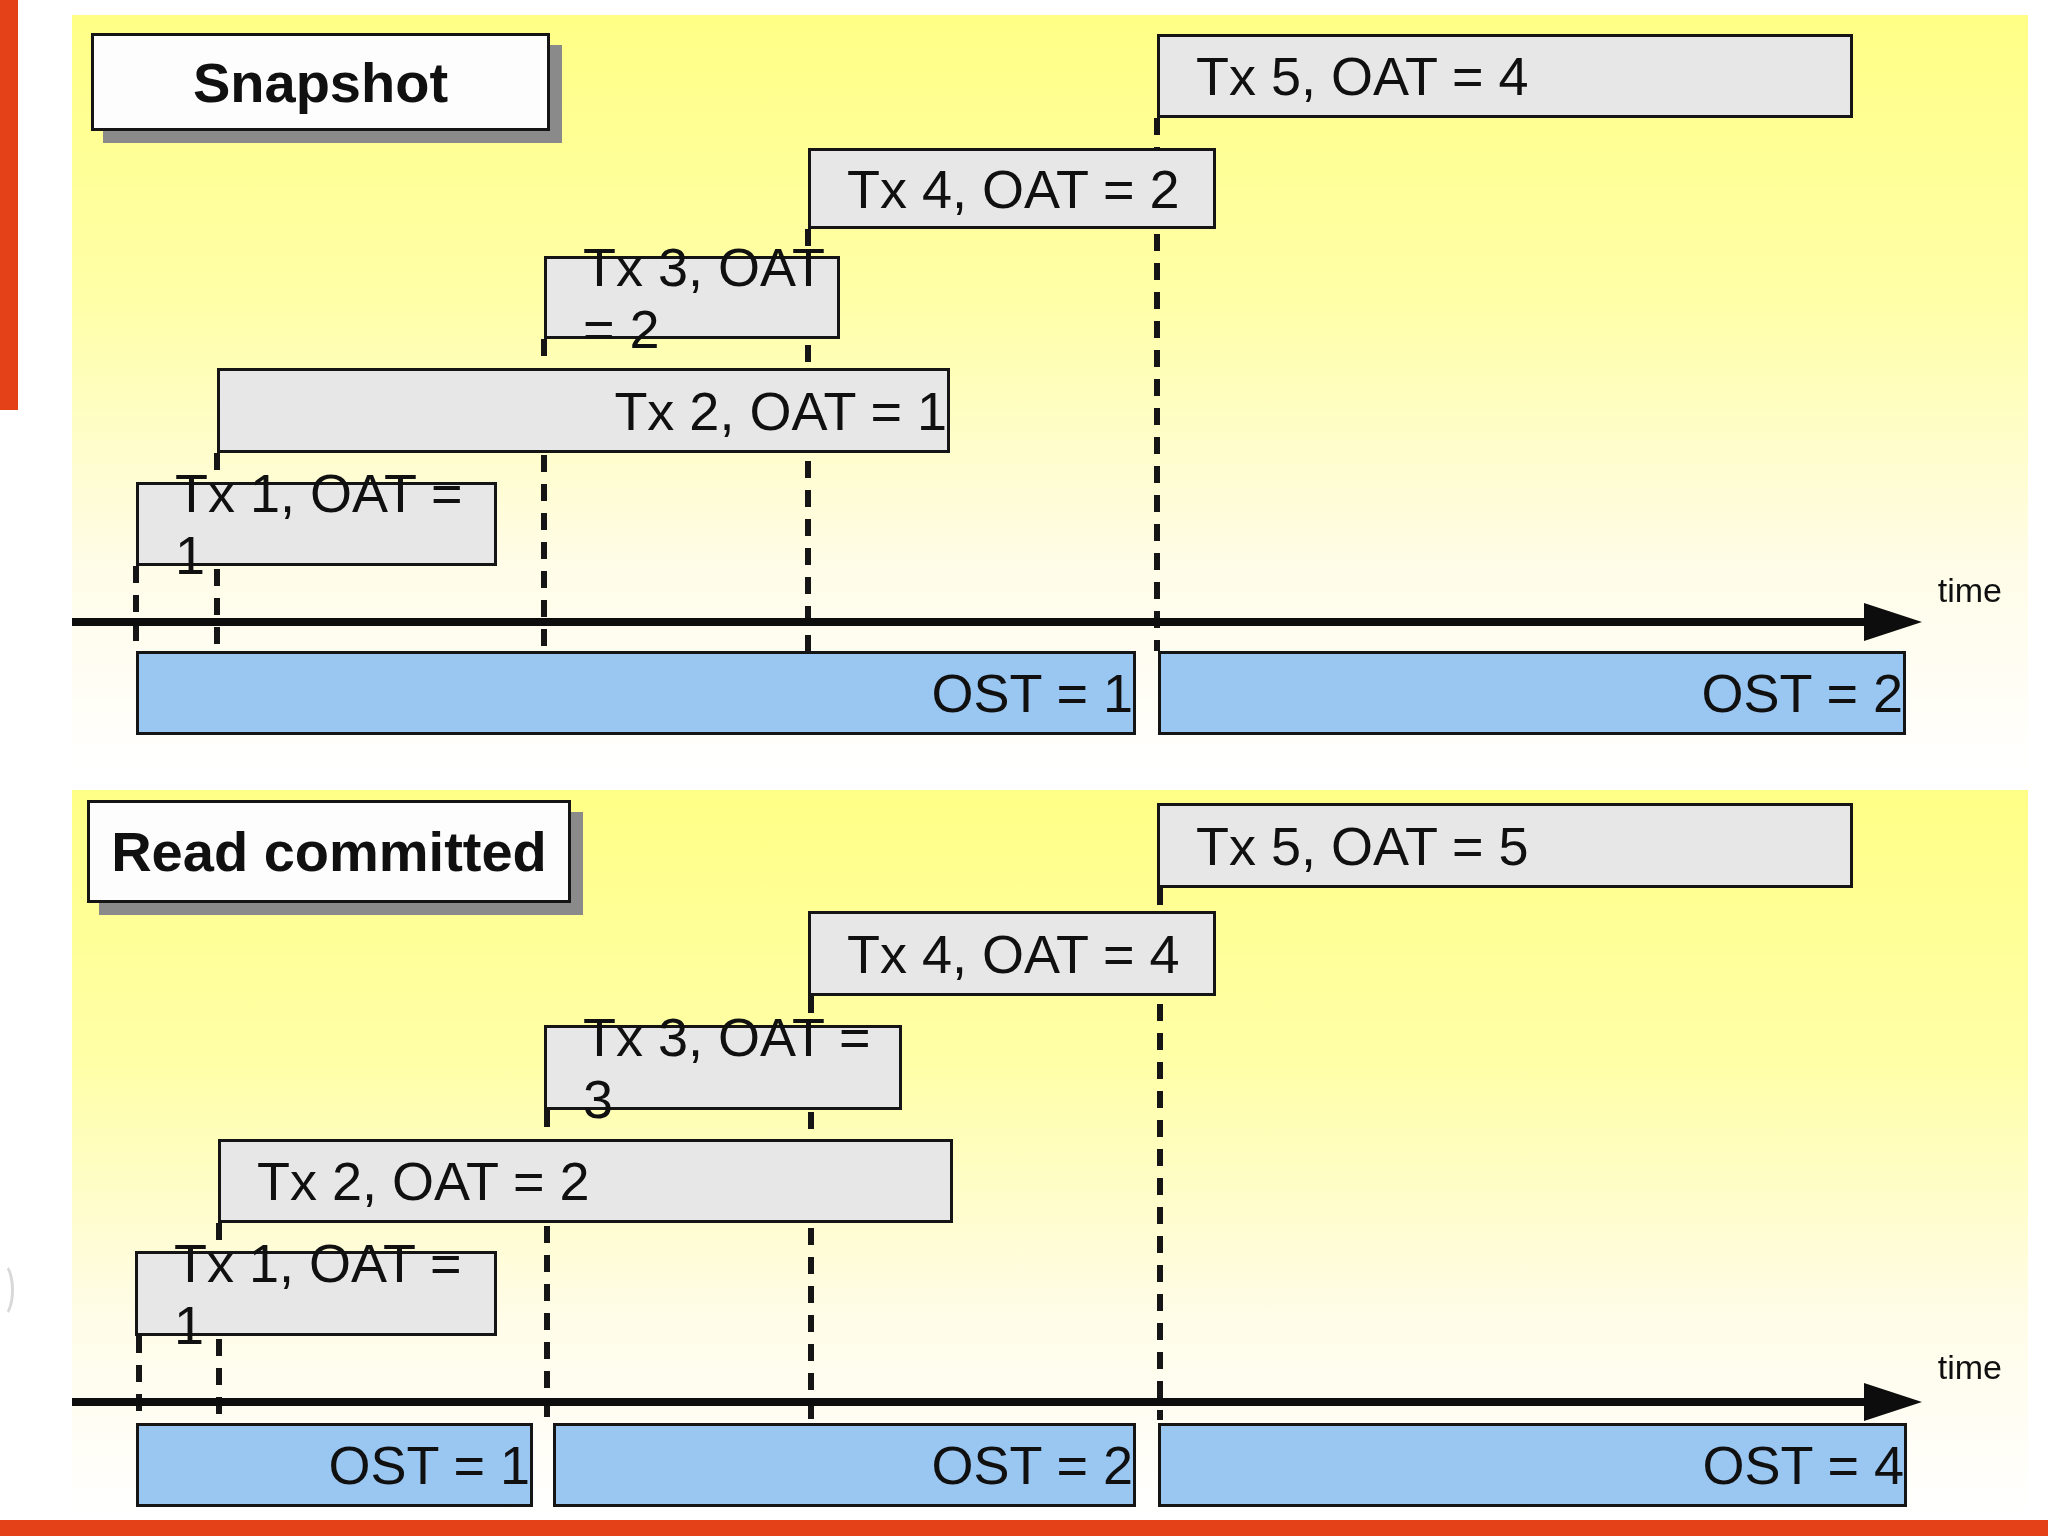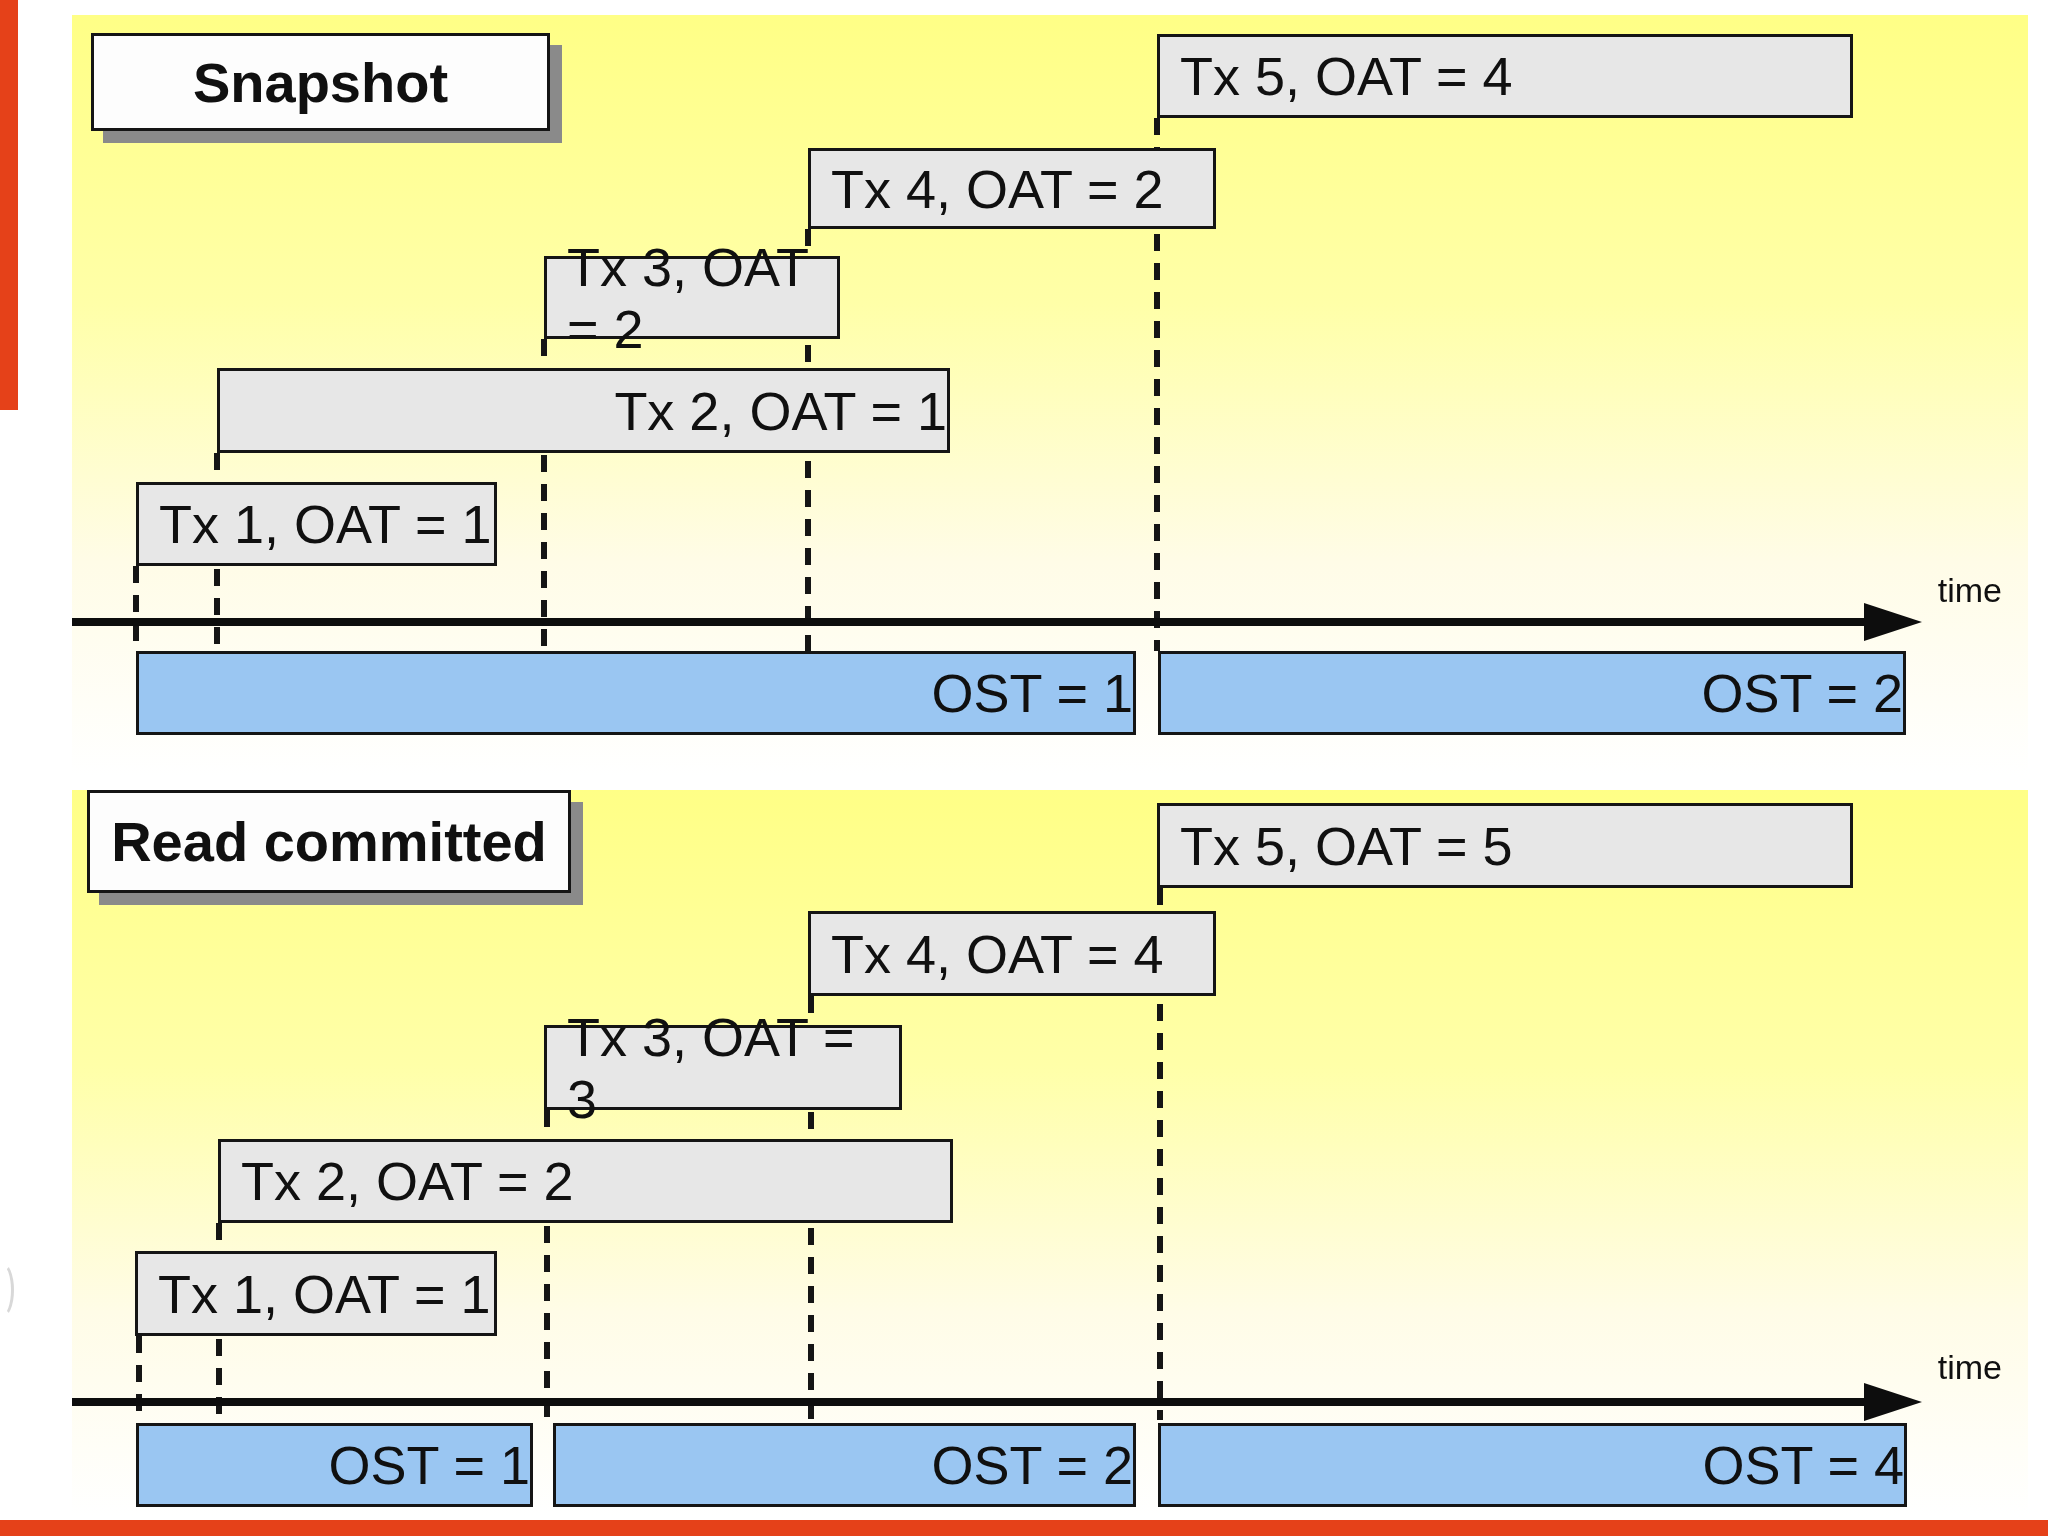--- a/index.html
+++ b/index.html
@@ -18,21 +18,21 @@
   .panel.top{top:15px;height:760px;}
   .panel.bottom{top:790px;height:725px;}
 
   
   .titlebox{position:absolute;background:#fdfdfd;border:3px solid #151515;
             box-shadow:12px 12px 0 0 #8a8a8a;display:flex;align-items:center;justify-content:center;
             font-weight:bold;font-size:56px;}
 
   
   .txbox{position:absolute;background:#e7e7e7;border:3px solid #151515;
-         display:flex;align-items:center;font-size:54px;padding-left:20px;box-sizing:border-box;}
+         display:flex;align-items:center;font-size:54px;padding-left:36px;box-sizing:border-box;}
 
   
   .dash{position:absolute;width:6px;
         background:repeating-linear-gradient(180deg,#151515 0 17px,rgba(0,0,0,0) 17px 29px);}
 
   
   .axis{position:absolute;height:8px;background:#0d0d0d;left:0;}
   .arrowhead{position:absolute;width:0;height:0;border-top:19px solid transparent;
              border-bottom:19px solid transparent;border-left:58px solid #0d0d0d;}
   .timelabel{position:absolute;width:150px;text-align:right;font-size:34px;}
@@ -84,21 +84,21 @@
     <div class="ostbar" style="left:64px;top:636px;width:1000px;">
       <span>OST = 1</span>
     </div>
     <div class="ostbar" style="left:1086px;top:636px;width:748px;">
       <span>OST = 2</span>
     </div>
   </div>
 
   <div class="panel bottom">
 
-    <div class="titlebox" style="left:15px;top:0;width:478px;height:97px;">
+    <div class="titlebox" style="left:15px;top:10px;width:478px;height:97px;">
       <span>Read committed</span>
     </div>
 
     <div class="dash" style="left:64px;top:546px;height:84px;"></div>
     <div class="dash" style="left:144px;top:433px;height:197px;"></div>
     <div class="dash" style="left:472px;top:320px;height:310px;"></div>
     <div class="dash" style="left:736px;top:206px;height:424px;"></div>
     <div class="dash" style="left:1085px;top:98px;height:532px;"></div>
 
     <div class="txbox" style="left:1085px;top:13px;width:696px;height:85px;">

